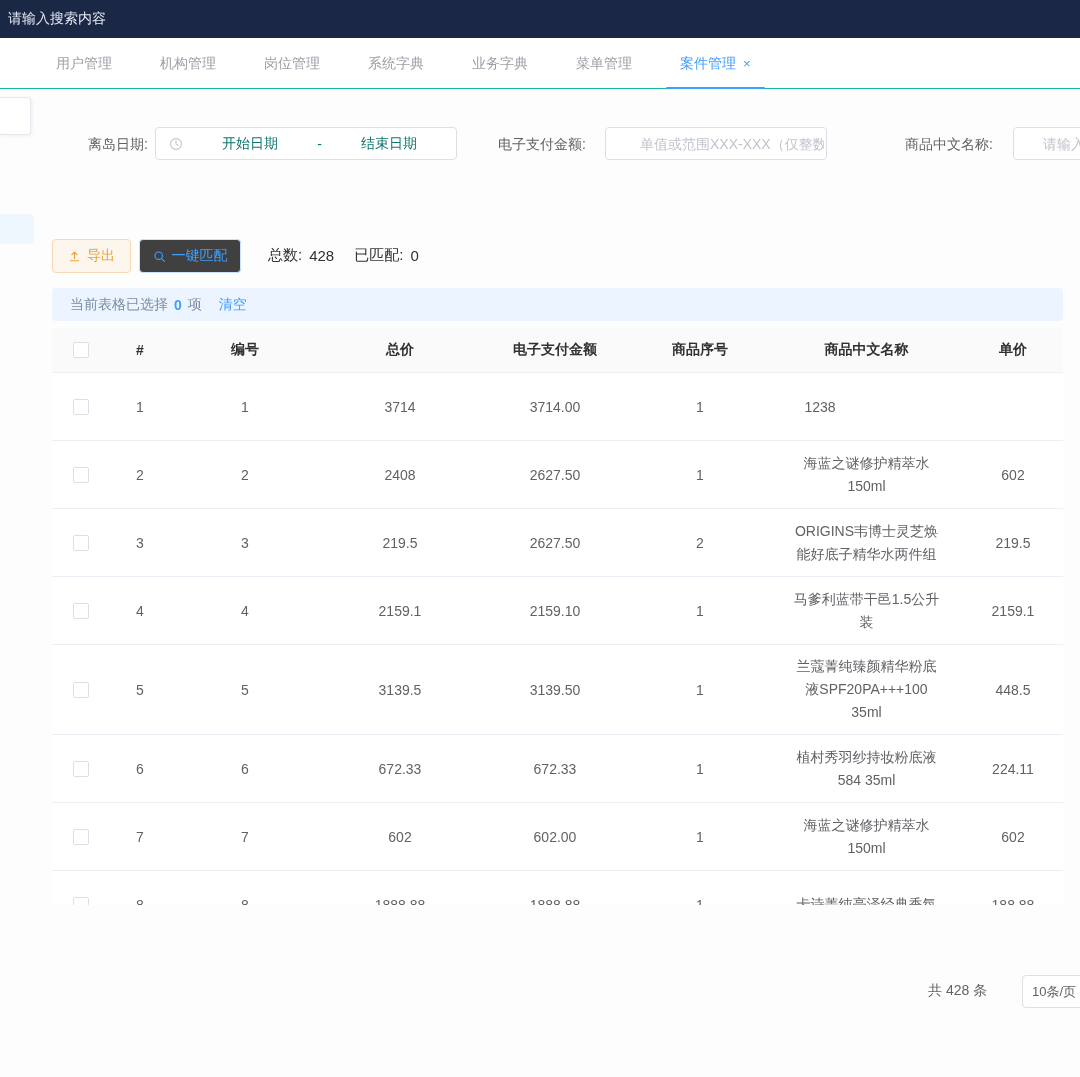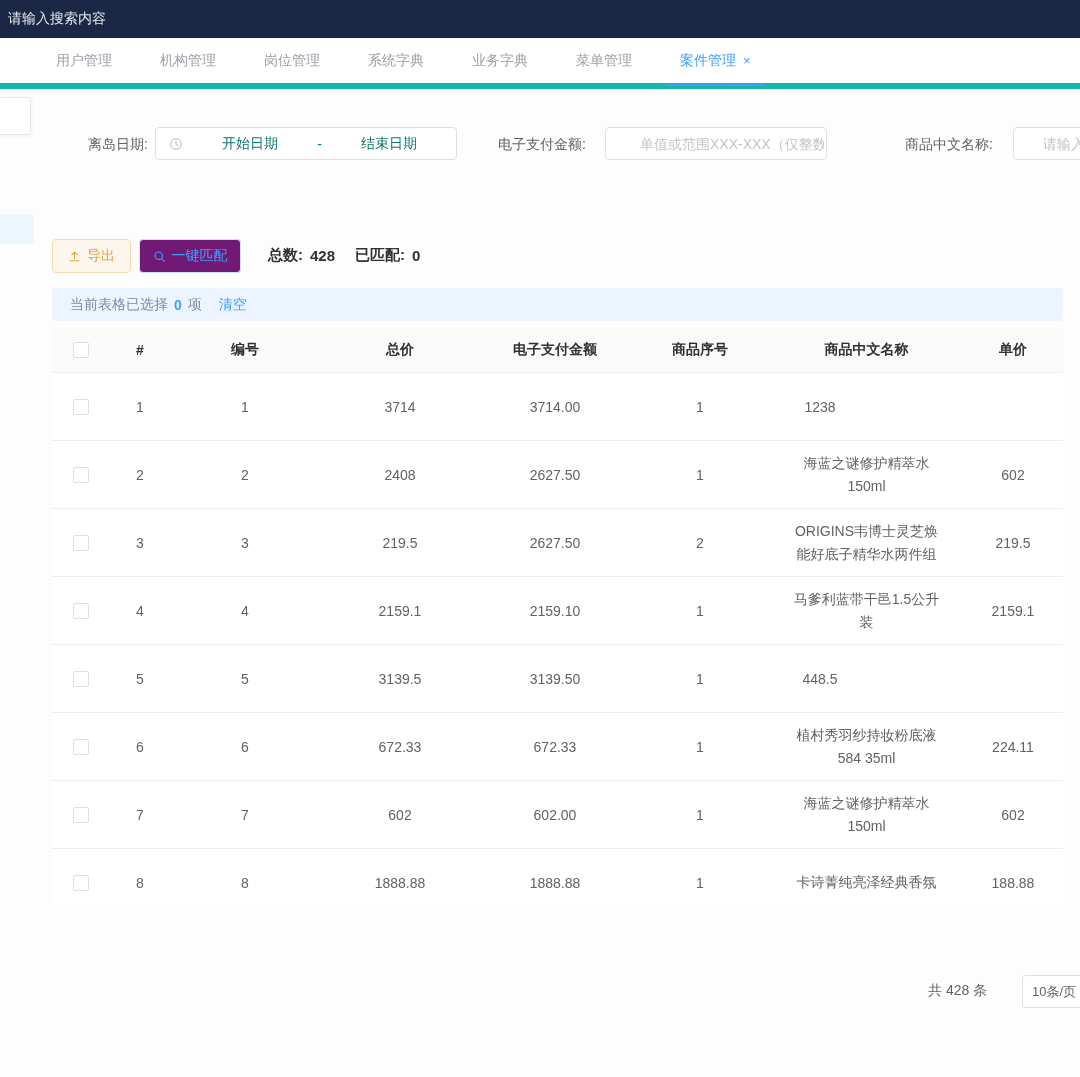--- a/index.html
+++ b/index.html
@@ -8,21 +8,21 @@
     background:#fdfdfd;color:#606266;
     font-family:"Liberation Sans","DejaVu Sans",sans-serif;font-size:14px;
   }
   
   .topbar{position:absolute;left:0;top:0;width:1080px;height:38px;background:#1a2745;
     display:flex;align-items:center;padding-left:8px;box-sizing:border-box}
   .topbar-search{color:#e3e8f2;font-size:14px;cursor:text}
   
   .tabbar{position:absolute;left:0;top:38px;width:1080px;height:51px;background:#fff;
     display:flex;align-items:center;padding-left:56px;gap:48px;box-sizing:border-box;
-    border-bottom:6px solid #14b8a6}
+    border-bottom:1px solid #14b8a6}
   .tab{height:51px;line-height:51px;font-size:14px;color:#9b9ea5;cursor:pointer;
     position:relative;white-space:nowrap}
   .tab.active{color:#409eff}
   .tab.active::after{content:"";position:absolute;left:-14px;right:-14px;bottom:0;
     height:2px;background:#409eff;border-radius:1px}
   .tab-close{margin-left:7px;font-size:13px;color:#409eff}
   
   .corner-box{position:absolute;left:0;top:97px;width:30px;height:36px;background:#fff;
     border:1px solid #e4e7ed;border-left:none;border-radius:0 4px 4px 0;
     box-shadow:1px 1px 4px rgba(0,0,0,.06)}
@@ -39,23 +39,23 @@
   .amount-box{left:605px;width:222px;padding-left:32px}
   .name-box{left:1013px;width:90px;padding-left:27px}
   .finput{border:none;outline:none;background:transparent;font:inherit;width:100%;
     color:#606266}
   .finput::placeholder{color:#bfc4cc}
   
   .btn{position:absolute;top:239px;height:34px;border-radius:4px;box-sizing:border-box;
     display:flex;align-items:center;justify-content:center;gap:6px;font-size:14px;
     cursor:pointer;border:1px solid transparent}
   .btn-export{left:52px;width:79px;background:#fdf6ec;border-color:#f5dab1;color:#e6a23c}
-  .btn-match{left:139px;width:102px;background:#701a75;border-color:#c6e2ff;color:#409eff}
+  .btn-match{left:139px;width:102px;background:#404040;border-color:#c6e2ff;color:#409eff}
   .stats{position:absolute;left:268px;top:246px;font-size:15px;color:#303133;
-    font-weight:700;display:flex;gap:7px;align-items:center}
+    font-weight:400;display:flex;gap:7px;align-items:center}
   
   .selbar{position:absolute;left:52px;top:288px;width:1011px;height:33px;background:#ecf5ff;
     border-radius:4px;display:flex;align-items:center;padding-left:18px;box-sizing:border-box;
     font-size:14px;color:#7b8ba5;gap:6px}
   .selbar .count{color:#409eff;font-weight:700}
   .selbar .clear{color:#409eff;margin-left:11px;cursor:pointer}
   
   .table-wrap{position:absolute;left:52px;top:328px;width:1011px;height:577px;overflow:hidden;
     background:#fff}
   .thead{display:flex;align-items:center;height:44px;background:#fafafa;font-weight:700;
@@ -221,20 +221,21 @@
 
   <div class="trow">
     <div class="cell c0">
           <span class="checkbox"></span>
         </div>
     <div class="cell c1">5</div>
     <div class="cell c2">5</div>
     <div class="cell c3">3139.5</div>
     <div class="cell c4">3139.50</div>
     <div class="cell c5">1</div>
+    <div class="cell c6"><span class="nm">兰蔻菁纯臻颜精华粉底液SPF20PA+++100 35ml</span></div>
     <div class="cell c7">448.5</div>
   </div>
 
   <div class="trow">
     <div class="cell c0">
           <span class="checkbox"></span>
         </div>
     <div class="cell c1">6</div>
     <div class="cell c2">6</div>
     <div class="cell c3">672.33</div>

